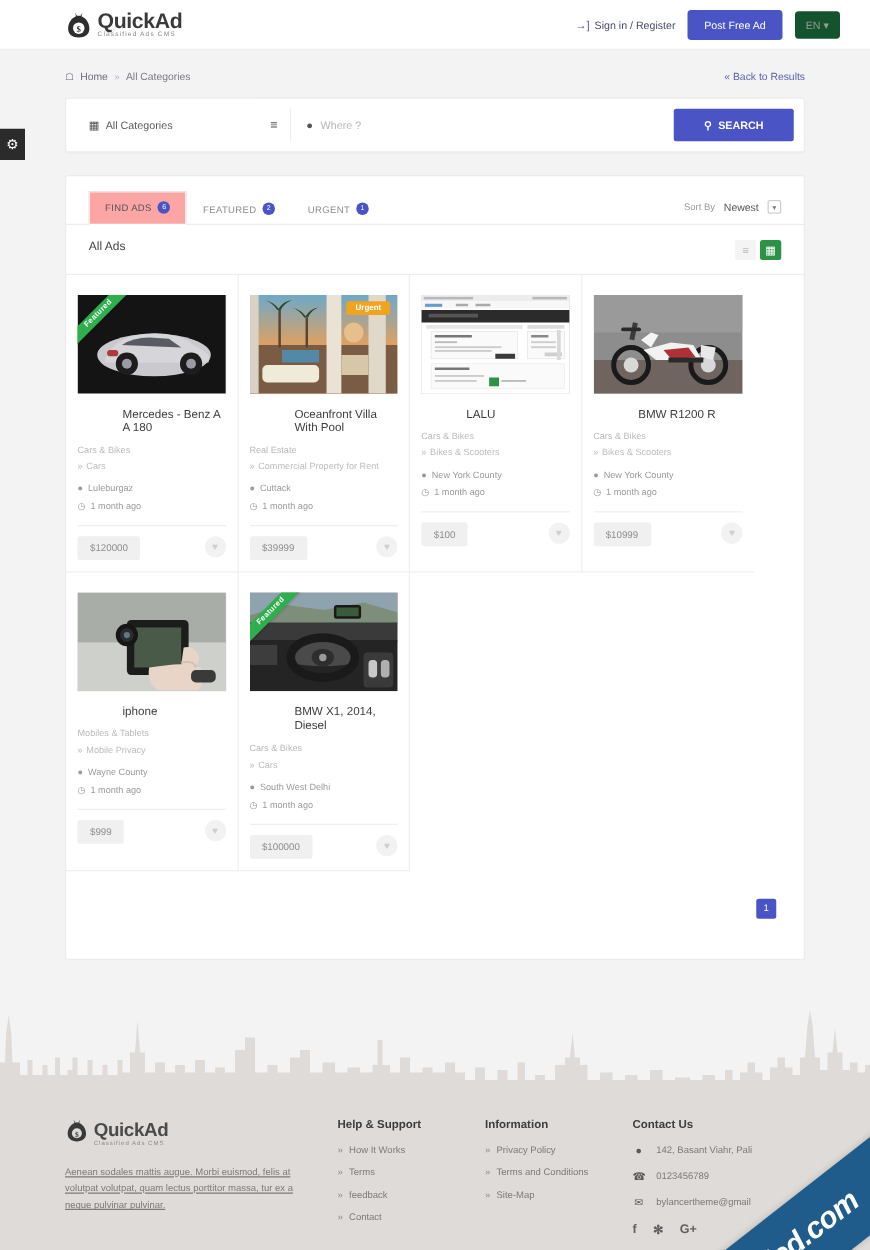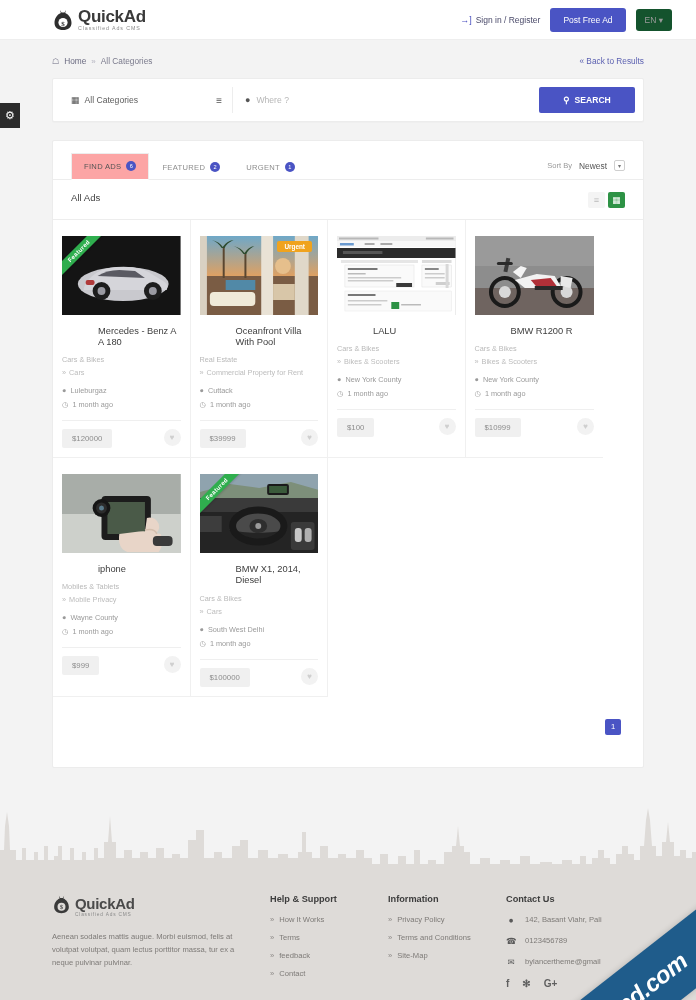--- a/index.html
+++ b/index.html
@@ -189,21 +189,21 @@
   .skyline { position: relative; margin-top: 22px; height: 90px; background: #f3f3f3; overflow: hidden; }
   .skyline svg { position: absolute; bottom: 0; left: 0; width: 696px; height: 90px; display: block; }
 
   
   .footer { background: #dedbd8; padding: 14px 52px 0 52px; position: relative; min-height: 152px; }
   .footer-cols { display: flex; }
   .fc-about { width: 218px; padding-right: 18px; }
   .f-logo { display: flex; align-items: center; gap: 4px; margin-bottom: 11px; }
   .f-logo-title { font-size: 15px; font-weight: bold; color: #4a4a4a; letter-spacing: -0.3px; }
   .f-logo-sub { font-size: 4.8px; color: #8a8a8a; letter-spacing: 0.8px; }
-  .f-about-text { font-size: 7.6px; color: #7d7a77; line-height: 1.75; }
+  .f-about-text { font-size: 7.6px; color: #7d7a77; line-height: 1.75; text-decoration: underline; }
   .fc { width: 118px; }
   .fc.contact { width: auto; }
   .f-head { font-size: 9.2px; font-weight: bold; color: #3d3d3d; margin-bottom: 11px; }
   .f-link { font-size: 7.6px; color: #7d7a77; margin-bottom: 9px; cursor: pointer; display: flex; gap: 5px; }
   .f-link .chev { color: #8d8a87; }
   .f-ct { font-size: 7.6px; color: #7d7a77; margin-bottom: 11px; display: flex; align-items: center; gap: 9px; }
   .f-ct .ic { color: #5a5a5a; font-size: 8.5px; width: 10px; text-align: center; }
   .f-social { display: flex; gap: 13px; margin-top: 4px; }
   .f-social span { font-size: 10px; color: #5f5f5f; cursor: pointer; font-weight: bold; }
   .copyright { text-align: center; font-size: 7.4px; color: #8a8784; padding: 14px 0 10px 0; }

